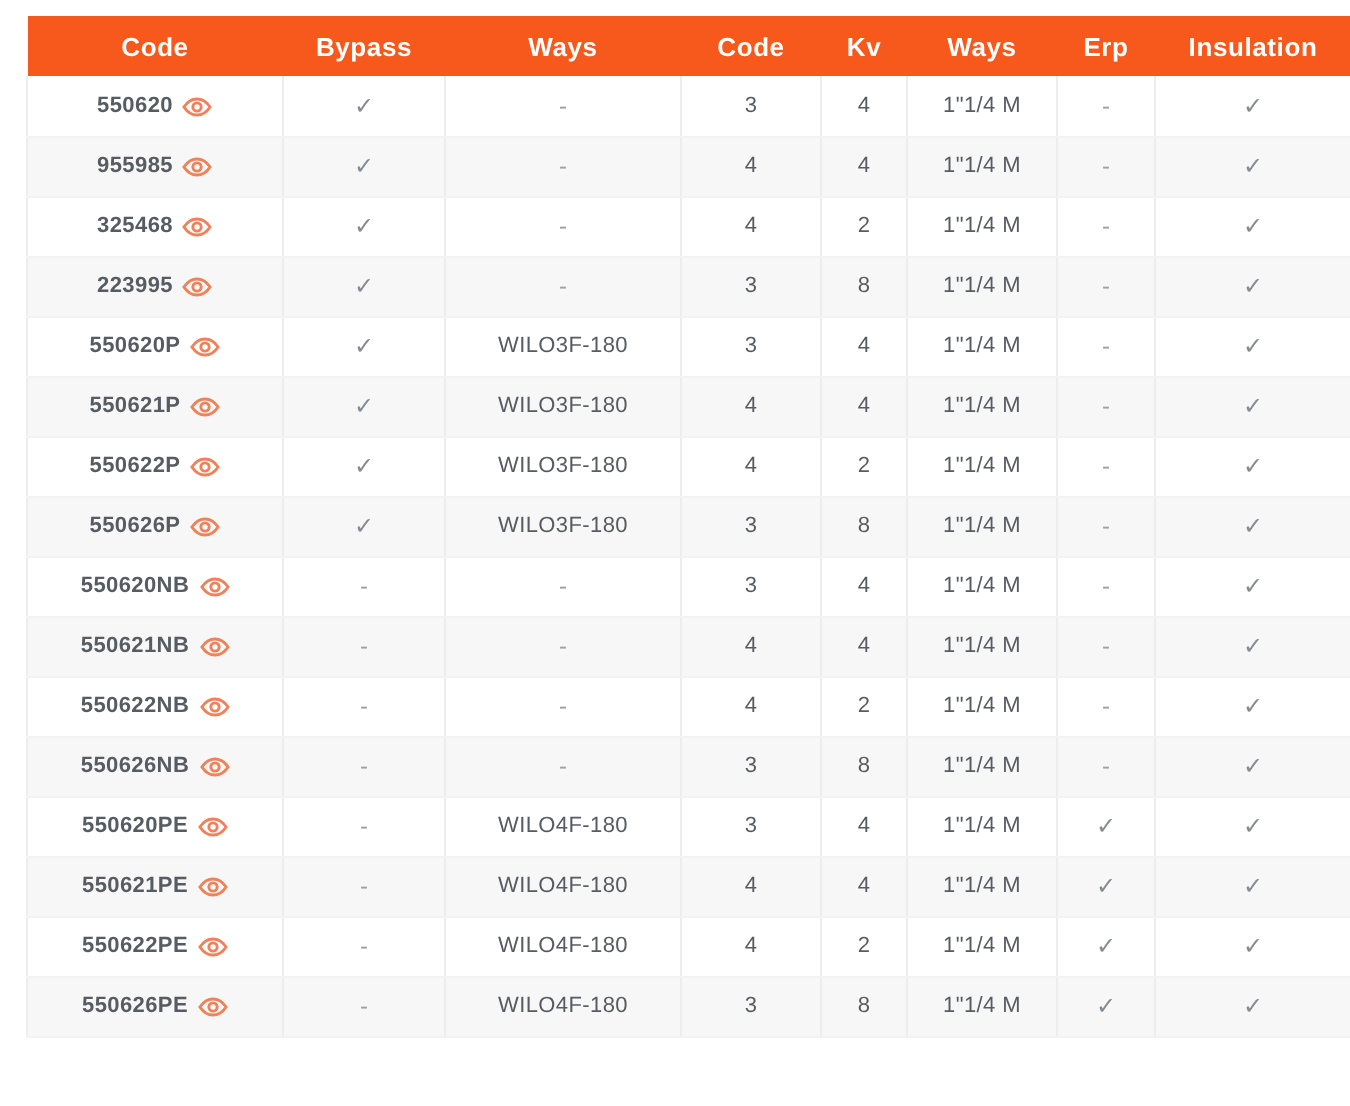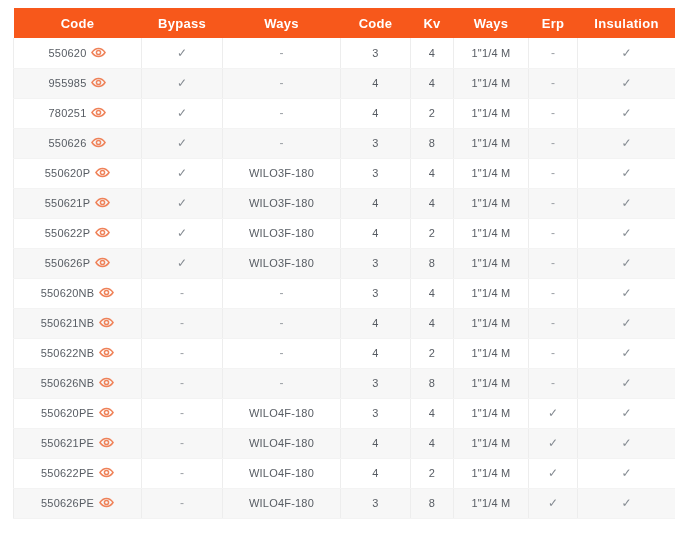--- a/index.html
+++ b/index.html
@@ -35,21 +35,21 @@
   tbody td{
     height:30px;text-align:center;vertical-align:middle;
     font-size:11px;color:var(--text);
     border-right:1px solid var(--border);
     border-bottom:1px solid var(--row-line);
     background:#fff;
   }
   tbody td:first-child{border-left:1px solid var(--border);}
   tbody tr:nth-child(even) td{background:var(--row-alt);}
   .code-cell{
-    display:flex;align-items:flex-start;justify-content:center;gap:5px;
+    display:flex;align-items:flex-end;justify-content:center;gap:5px;font-weight:bold;
   }
   .code-text{color:var(--text);font-size:11px;letter-spacing:.2px;}
   .eye-btn{display:inline-flex;align-items:center;cursor:pointer;line-height:0;}
   .eye-btn svg{display:block;}
   .val-check{color:var(--check);font-size:12px;}
   .val-dash{color:var(--dash);font-size:12px;}
   .val-text{color:var(--text);font-size:11px;letter-spacing:.2px;}
 </style>
 </head>
 <body>
@@ -115,41 +115,41 @@
           <td><span class="val-dash">-</span></td>
           <td><span class="val-text">4</span></td>
           <td><span class="val-text">4</span></td>
           <td><span class="val-text">1"1/4 M</span></td>
           <td><span class="val-dash">-</span></td>
           <td><span class="val-check">✓</span></td>
         </tr>
         <tr>
           <td>
             <div class="code-cell">
-              <span class="code-text">780251</span>
+              <span class="code-text">325468</span>
   <span class="eye-btn">
     <svg width="15" height="11" viewBox="0 0 24 18" fill="none" xmlns="http://www.w3.org/2000/svg">
       <path d="M12 2.4 C6.6 2.4 3 6.4 1.3 9 C3 11.6 6.6 15.6 12 15.6 C17.4 15.6 21 11.6 22.7 9 C21 6.4 17.4 2.4 12 2.4 Z" stroke="#EF8259" stroke-width="2.4"></path>
       <circle cx="12" cy="9" r="3.4" stroke="#EF8259" stroke-width="2.4"></circle>
     </svg>
   </span>
 </div>
           </td>
           <td><span class="val-check">✓</span></td>
           <td><span class="val-dash">-</span></td>
           <td><span class="val-text">4</span></td>
           <td><span class="val-text">2</span></td>
           <td><span class="val-text">1"1/4 M</span></td>
           <td><span class="val-dash">-</span></td>
           <td><span class="val-check">✓</span></td>
         </tr>
         <tr>
           <td>
             <div class="code-cell">
-              <span class="code-text">550626</span>
+              <span class="code-text">223995</span>
   <span class="eye-btn">
     <svg width="15" height="11" viewBox="0 0 24 18" fill="none" xmlns="http://www.w3.org/2000/svg">
       <path d="M12 2.4 C6.6 2.4 3 6.4 1.3 9 C3 11.6 6.6 15.6 12 15.6 C17.4 15.6 21 11.6 22.7 9 C21 6.4 17.4 2.4 12 2.4 Z" stroke="#EF8259" stroke-width="2.4"></path>
       <circle cx="12" cy="9" r="3.4" stroke="#EF8259" stroke-width="2.4"></circle>
     </svg>
   </span>
 </div>
           </td>
           <td><span class="val-check">✓</span></td>
           <td><span class="val-dash">-</span></td>

